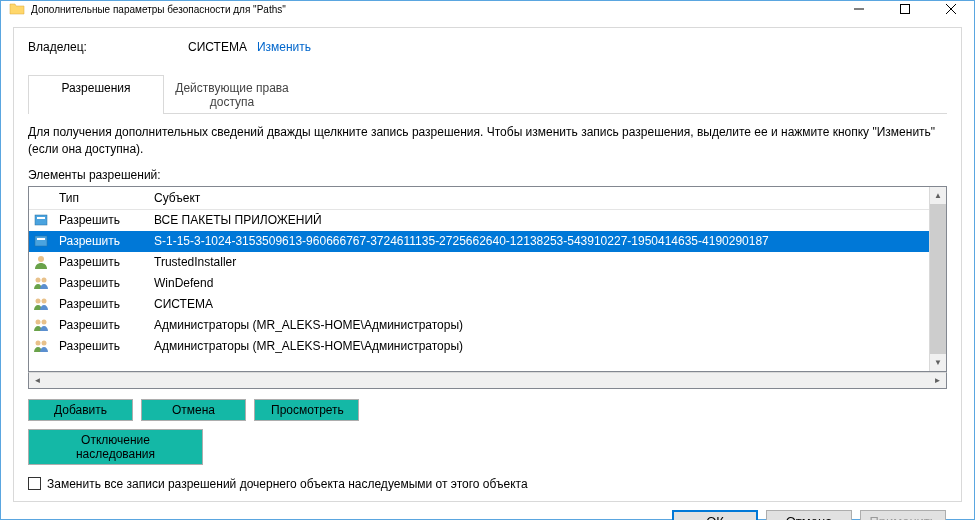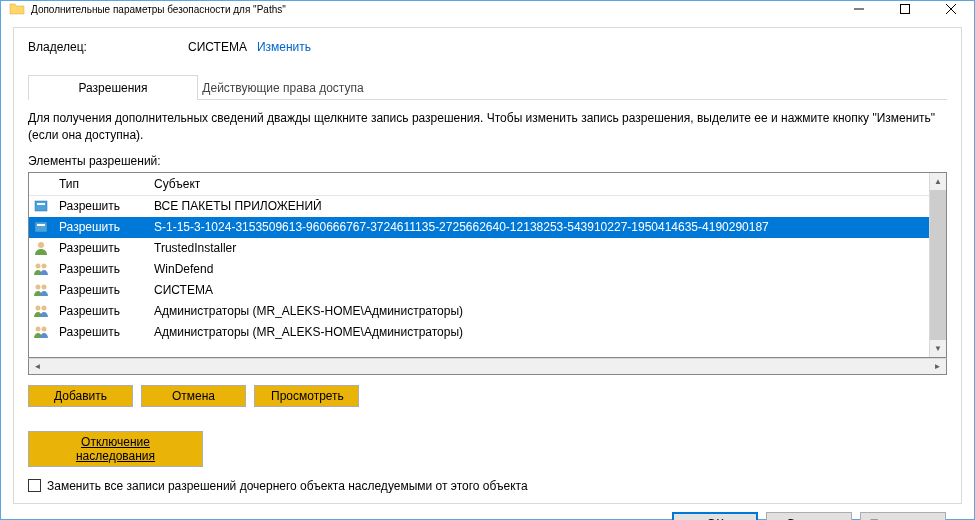--- a/index.html
+++ b/index.html
@@ -22,21 +22,21 @@
 
   .client { flex:1; padding:10px 12px 8px 12px; display:flex; flex-direction:column; }
   .inner-panel { border:1px solid #d9d9d9; flex:1; padding:12px 14px 10px 14px; display:flex; flex-direction:column; position:relative; }
 
   .owner-row { display:flex; align-items:center; margin-bottom:20px; }
   .owner-label { width:160px; }
   .owner-value { margin-right:10px; }
   .link { color:#0066cc; cursor:pointer; }
 
   .tabs { display:flex; border-bottom:1px solid #d9d9d9; margin-bottom:10px; }
-  .tab { padding:5px 0; width:170px; text-align:center; border:1px solid transparent; border-bottom:none; position:relative; top:1px; cursor:default; }
+  .tab { padding:5px 0; width:136px; text-align:center; border:1px solid transparent; border-bottom:none; position:relative; top:1px; cursor:default; }
   .tab.active { border-color:#d9d9d9; background:#fff; }
   .tab:not(.active) { color:#444; }
 
   .info-text { margin-bottom:10px; line-height:1.4; }
   .elems-label { margin-bottom:4px; }
 
   .listbox { border:1px solid #828790; height:186px; position:relative; display:flex; background:#fff; }
   .list-content { flex:1; overflow:hidden; display:flex; flex-direction:column; }
   .list-header { display:flex; background:#fff; border-bottom:1px solid #e5e5e5; height:23px; align-items:center; }
   .list-header .hcell { padding:3px 6px; border-right:1px solid transparent; }
@@ -54,21 +54,21 @@
 
   .vscroll { width:17px; background:#f0f0f0; border-left:1px solid #d9d9d9; display:flex; flex-direction:column; }
   .vscroll .arrow { height:17px; display:flex; align-items:center; justify-content:center; font-size:8px; color:#606060; }
   .vscroll .thumb { flex:1; background:#cdcdcd; margin:0; }
 
   .hscroll { height:17px; background:#f0f0f0; border:1px solid #828790; border-top:1px solid #d9d9d9; display:flex; }
   .hscroll .arrow { width:17px; display:flex; align-items:center; justify-content:center; font-size:8px; color:#606060; }
   .hscroll .track { flex:1; position:relative; }
 
   .btn-row { display:flex; gap:8px; margin-top:10px; }
-  .btn { background:#eab308; border:1px solid #adadad; padding:3px 16px; width:105px; text-align:center; cursor:default; font-family:inherit; font-size:12px; }
+  .btn { background:#14b8a6; border:1px solid #adadad; padding:3px 16px; width:105px; text-align:center; cursor:default; font-family:inherit; font-size:12px; }
   .btn.wide { width:175px; }
 
   .check-row { display:flex; align-items:center; gap:6px; margin-top:12px; }
   .check-box { width:13px; height:13px; border:1px solid #333; background:#fff; }
 
   .dialog-buttons { display:flex; justify-content:flex-end; gap:8px; padding:8px 16px; }
   .dlg-btn { background:#e1e1e1; border:1px solid #adadad; width:86px; padding:3px 0; text-align:center; font-family:inherit; font-size:13px; cursor:default; }
   .dlg-btn.default { border-color:#0078d7; box-shadow:0 0 0 1px #0078d7 inset; }
   .dlg-btn.disabled { color:#9a9a9a; }
 
@@ -222,21 +222,21 @@
         <div class="track"></div>
         <div class="arrow">►</div>
       </div>
 
       <div class="btn-row">
         <button class="btn">Добавить</button>
         <button class="btn">Отмена</button>
         <button class="btn">Просмотреть</button>
       </div>
 
-      <div class="btn-row" style="margin-top:24px;text-decoration:underline;">
+      <div class="btn-row" style="margin-top:8px;">
         <button class="btn wide">Отключение наследования</button>
       </div>
 
       <div class="check-row">
         <span class="check-box"></span>
         <span>Заменить все записи разрешений дочернего объекта наследуемыми от этого объекта</span>
       </div>
 
     </div>
 

